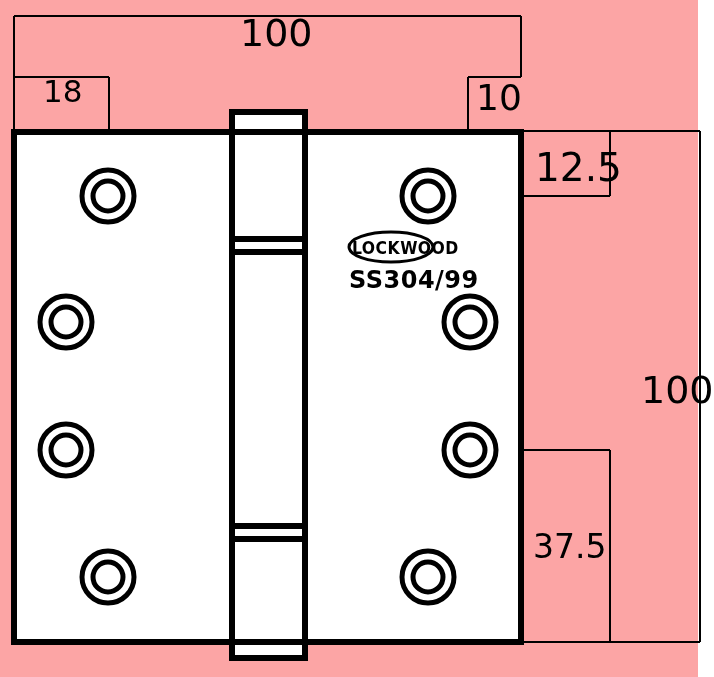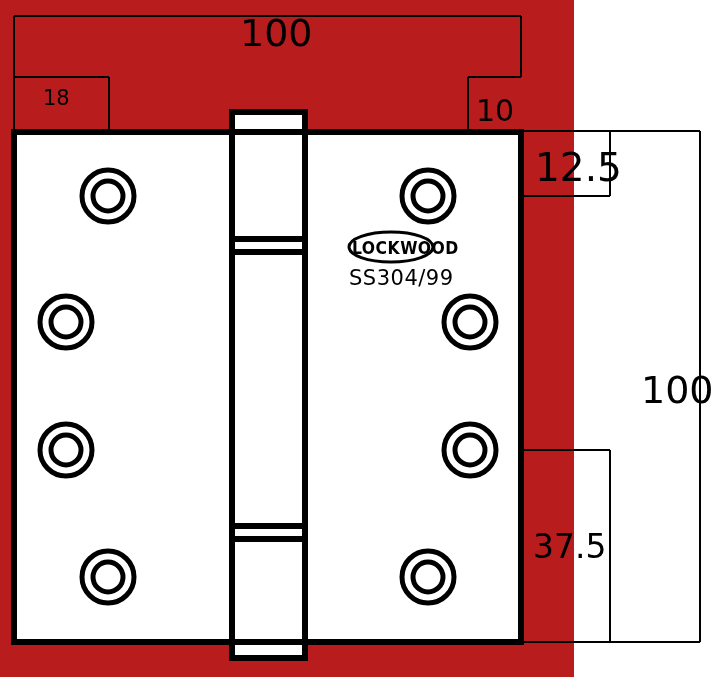--- a/index.html
+++ b/index.html
@@ -3,21 +3,21 @@
 <meta charset="utf-8">
 <title>Lockwood SS304/99 Hinge Dimensioned Drawing</title>
 <style>
   html,body{margin:0;padding:0;background:#ffffff;}
   body{
     width:714px;height:677px;
     font-family:"DejaVu Sans","Liberation Sans",sans-serif;
     color:#000000;
     overflow:hidden;
   }
-  #stage{position:relative;width:574px;height:677px;background:#b91c1c;}
+  #stage{position:relative;width:698px;height:677px;background:#fca5a5;}
   #stage svg{position:absolute;left:0;top:0;}
   .dimtext{
     position:absolute;
     font-family:"DejaVu Sans","Liberation Sans",sans-serif;
     color:#000;
     white-space:nowrap;
     line-height:1;
   }
   .logo-text{
     position:absolute;
@@ -114,28 +114,28 @@
     </g>
 
     <g>
       <ellipse cx="391" cy="247" rx="42" ry="15" fill="#ffffff" stroke="#000000" stroke-width="3"></ellipse>
     </g>
 
   </svg>
 
   <div class="dimtext" style="left:240px;top:14px;font-size:38px;">100</div>
 
-  <div class="dimtext" style="left:43px;top:88px;font-size:21px;">18</div>
+  <div class="dimtext" style="left:43px;top:76px;font-size:31px;">18</div>
 
-  <div class="dimtext" style="left:476px;top:96px;font-size:30px;">10</div>
+  <div class="dimtext" style="left:476px;top:80px;font-size:36px;">10</div>
 
   <div class="dimtext" style="left:535px;top:148px;font-size:39px;">12.5</div>
 
   <div class="dimtext" style="left:641px;top:371px;font-size:38px;">100</div>
 
   <div class="dimtext" style="left:533px;top:530px;font-size:33px;text-align:center;">37.5</div>
 
   <div class="logo-text" style="left:352px;top:238px;font-size:17px;width:80px;text-align:center;
               transform:scaleX(0.92);transform-origin:left center;">LOCKWOOD</div>
 
-  <div class="logo-text" style="left:349px;top:266px;font-size:21px;font-weight:400;">SS304/99</div>
+  <div class="logo-text" style="left:349px;top:266px;font-size:24px;font-weight:700;">SS304/99</div>
 
 </div>
 
 </body></html>

